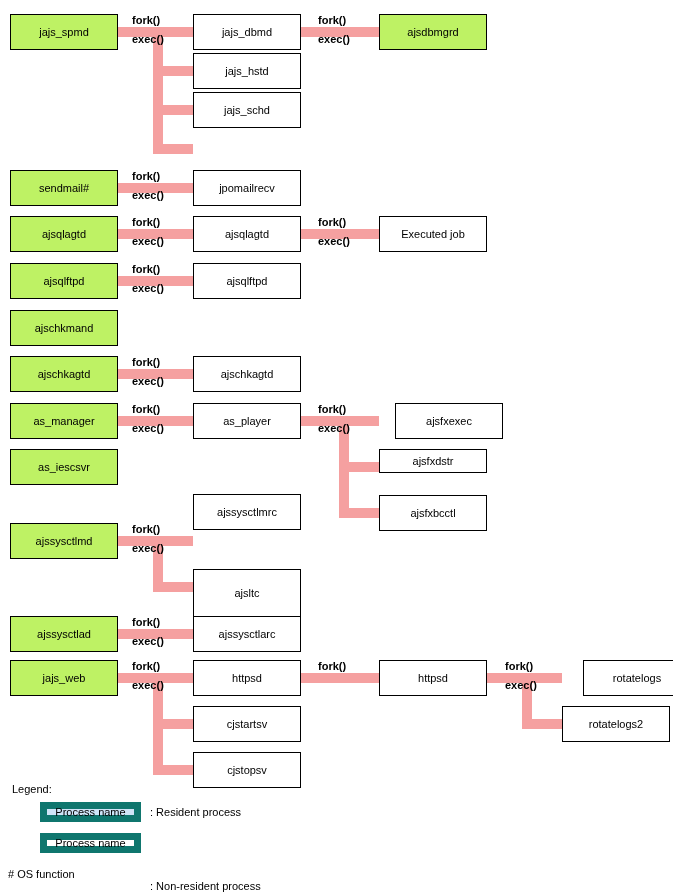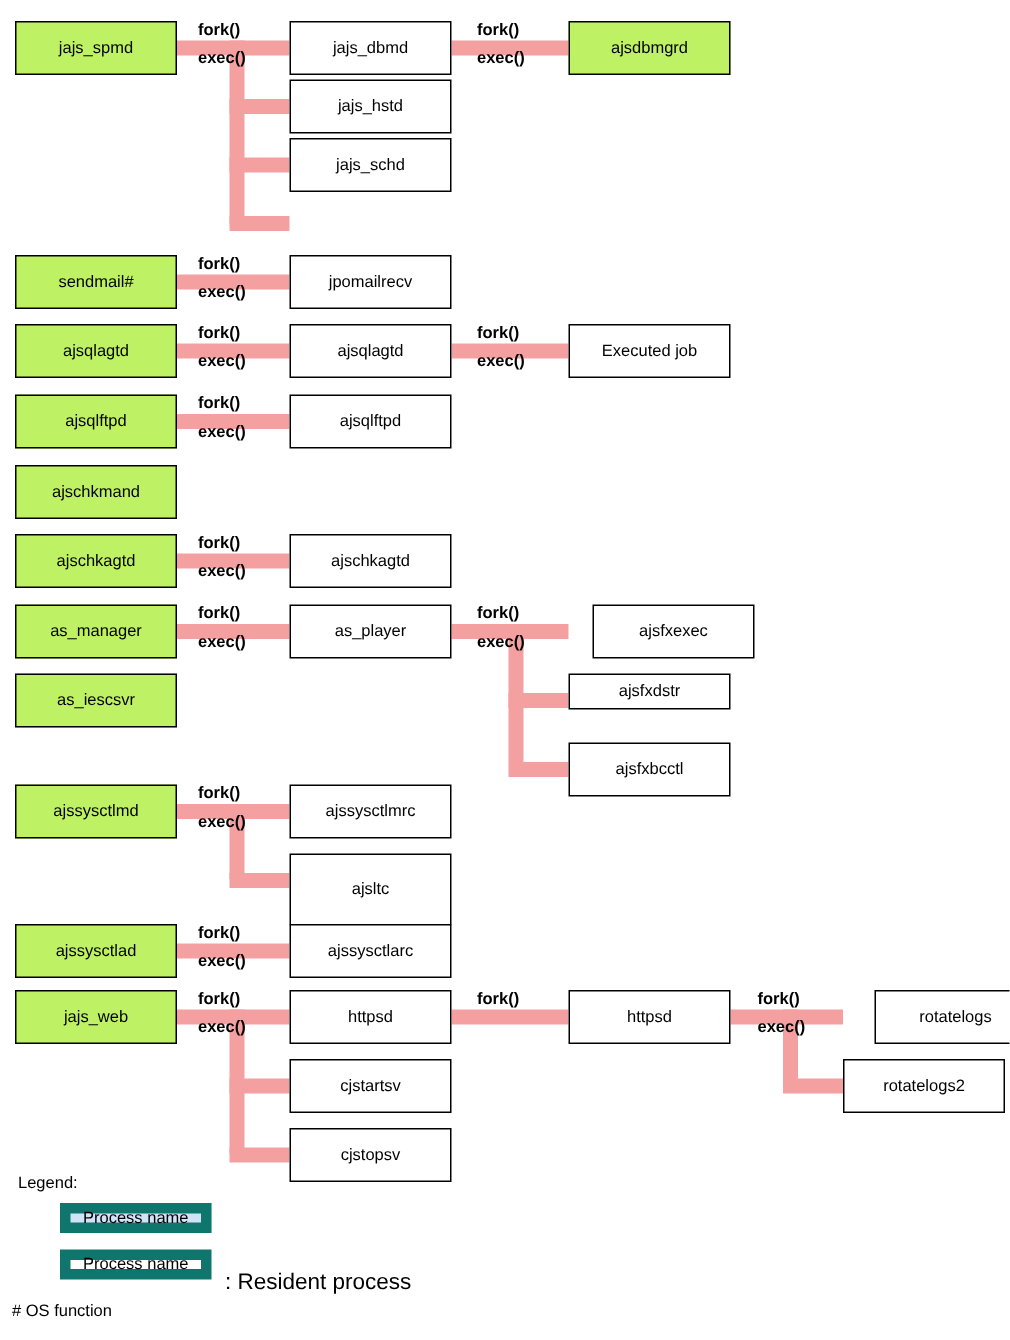--- a/index.html
+++ b/index.html
@@ -48,23 +48,22 @@
   }
   .legend-box{
     position:absolute;
     box-sizing:border-box;
     border:7px solid #0f766e;
     display:flex;align-items:center;justify-content:center;
     font-size:11px;
   }
   .legend-text{
     position:absolute;
-    font-size:15px;
+    font-size:11px;
     white-space:nowrap;
-    margin-top:40px;
   }
   .footnote{
     position:absolute;
     font-size:11px;
     white-space:nowrap;
   }
 </style>
 </head>
 <body>
 
@@ -112,21 +111,21 @@
     <div class="node resident" style="left: 10px; top: 310px; width: 108px; height: 36px;">ajschkmand</div>
     <div class="node resident" style="left: 10px; top: 356px; width: 108px; height: 36px;">ajschkagtd</div>
     <div class="node nonresident" style="left: 193px; top: 356px; width: 108px; height: 36px;">ajschkagtd</div>
     <div class="node resident" style="left: 10px; top: 403px; width: 108px; height: 36px;">as_manager</div>
     <div class="node nonresident" style="left: 193px; top: 403px; width: 108px; height: 36px;">as_player</div>
     <div class="node nonresident" style="left: 379px; top: 403px; width: 108px; height: 36px; margin-left: 16px;">ajsfxexec</div>
     <div class="node nonresident" style="left: 379px; top: 449px; width: 108px; height: 24px;">ajsfxdstr</div>
     <div class="node resident" style="left: 10px; top: 449px; width: 108px; height: 36px;">as_iescsvr</div>
     <div class="node nonresident" style="left: 379px; top: 495px; width: 108px; height: 36px;">ajsfxbcctl</div>
     <div class="node resident" style="left: 10px; top: 523px; width: 108px; height: 36px;">ajssysctlmd</div>
-    <div class="node nonresident" style="left: 193px; top: 523px; width: 108px; height: 36px;">ajssysctlmrc</div>
+    <div class="node nonresident" style="left: 193px; top: 494px; width: 108px; height: 36px;">ajssysctlmrc</div>
     <div class="node nonresident" style="left: 193px; top: 569px; width: 108px; height: 48px;">ajsltc</div>
     <div class="node resident" style="left: 10px; top: 616px; width: 108px; height: 36px;">ajssysctlad</div>
     <div class="node nonresident" style="left: 193px; top: 616px; width: 108px; height: 36px;">ajssysctlarc</div>
     <div class="node resident" style="left: 10px; top: 660px; width: 108px; height: 36px;">jajs_web</div>
     <div class="node nonresident" style="left: 193px; top: 660px; width: 108px; height: 36px;">httpsd</div>
     <div class="node nonresident" style="left: 379px; top: 660px; width: 108px; height: 36px;">httpsd</div>
     <div class="node nonresident" style="left: 562px; top: 660px; width: 108px; height: 36px; margin-left: 21px;">rotatelogs</div>
     <div class="node nonresident" style="left: 193px; top: 706px; width: 108px; height: 36px;">cjstartsv</div>
     <div class="node nonresident" style="left: 562px; top: 706px; width: 108px; height: 36px;">rotatelogs2</div>
     <div class="node nonresident" style="left: 193px; top: 752px; width: 108px; height: 36px;">cjstopsv</div>

